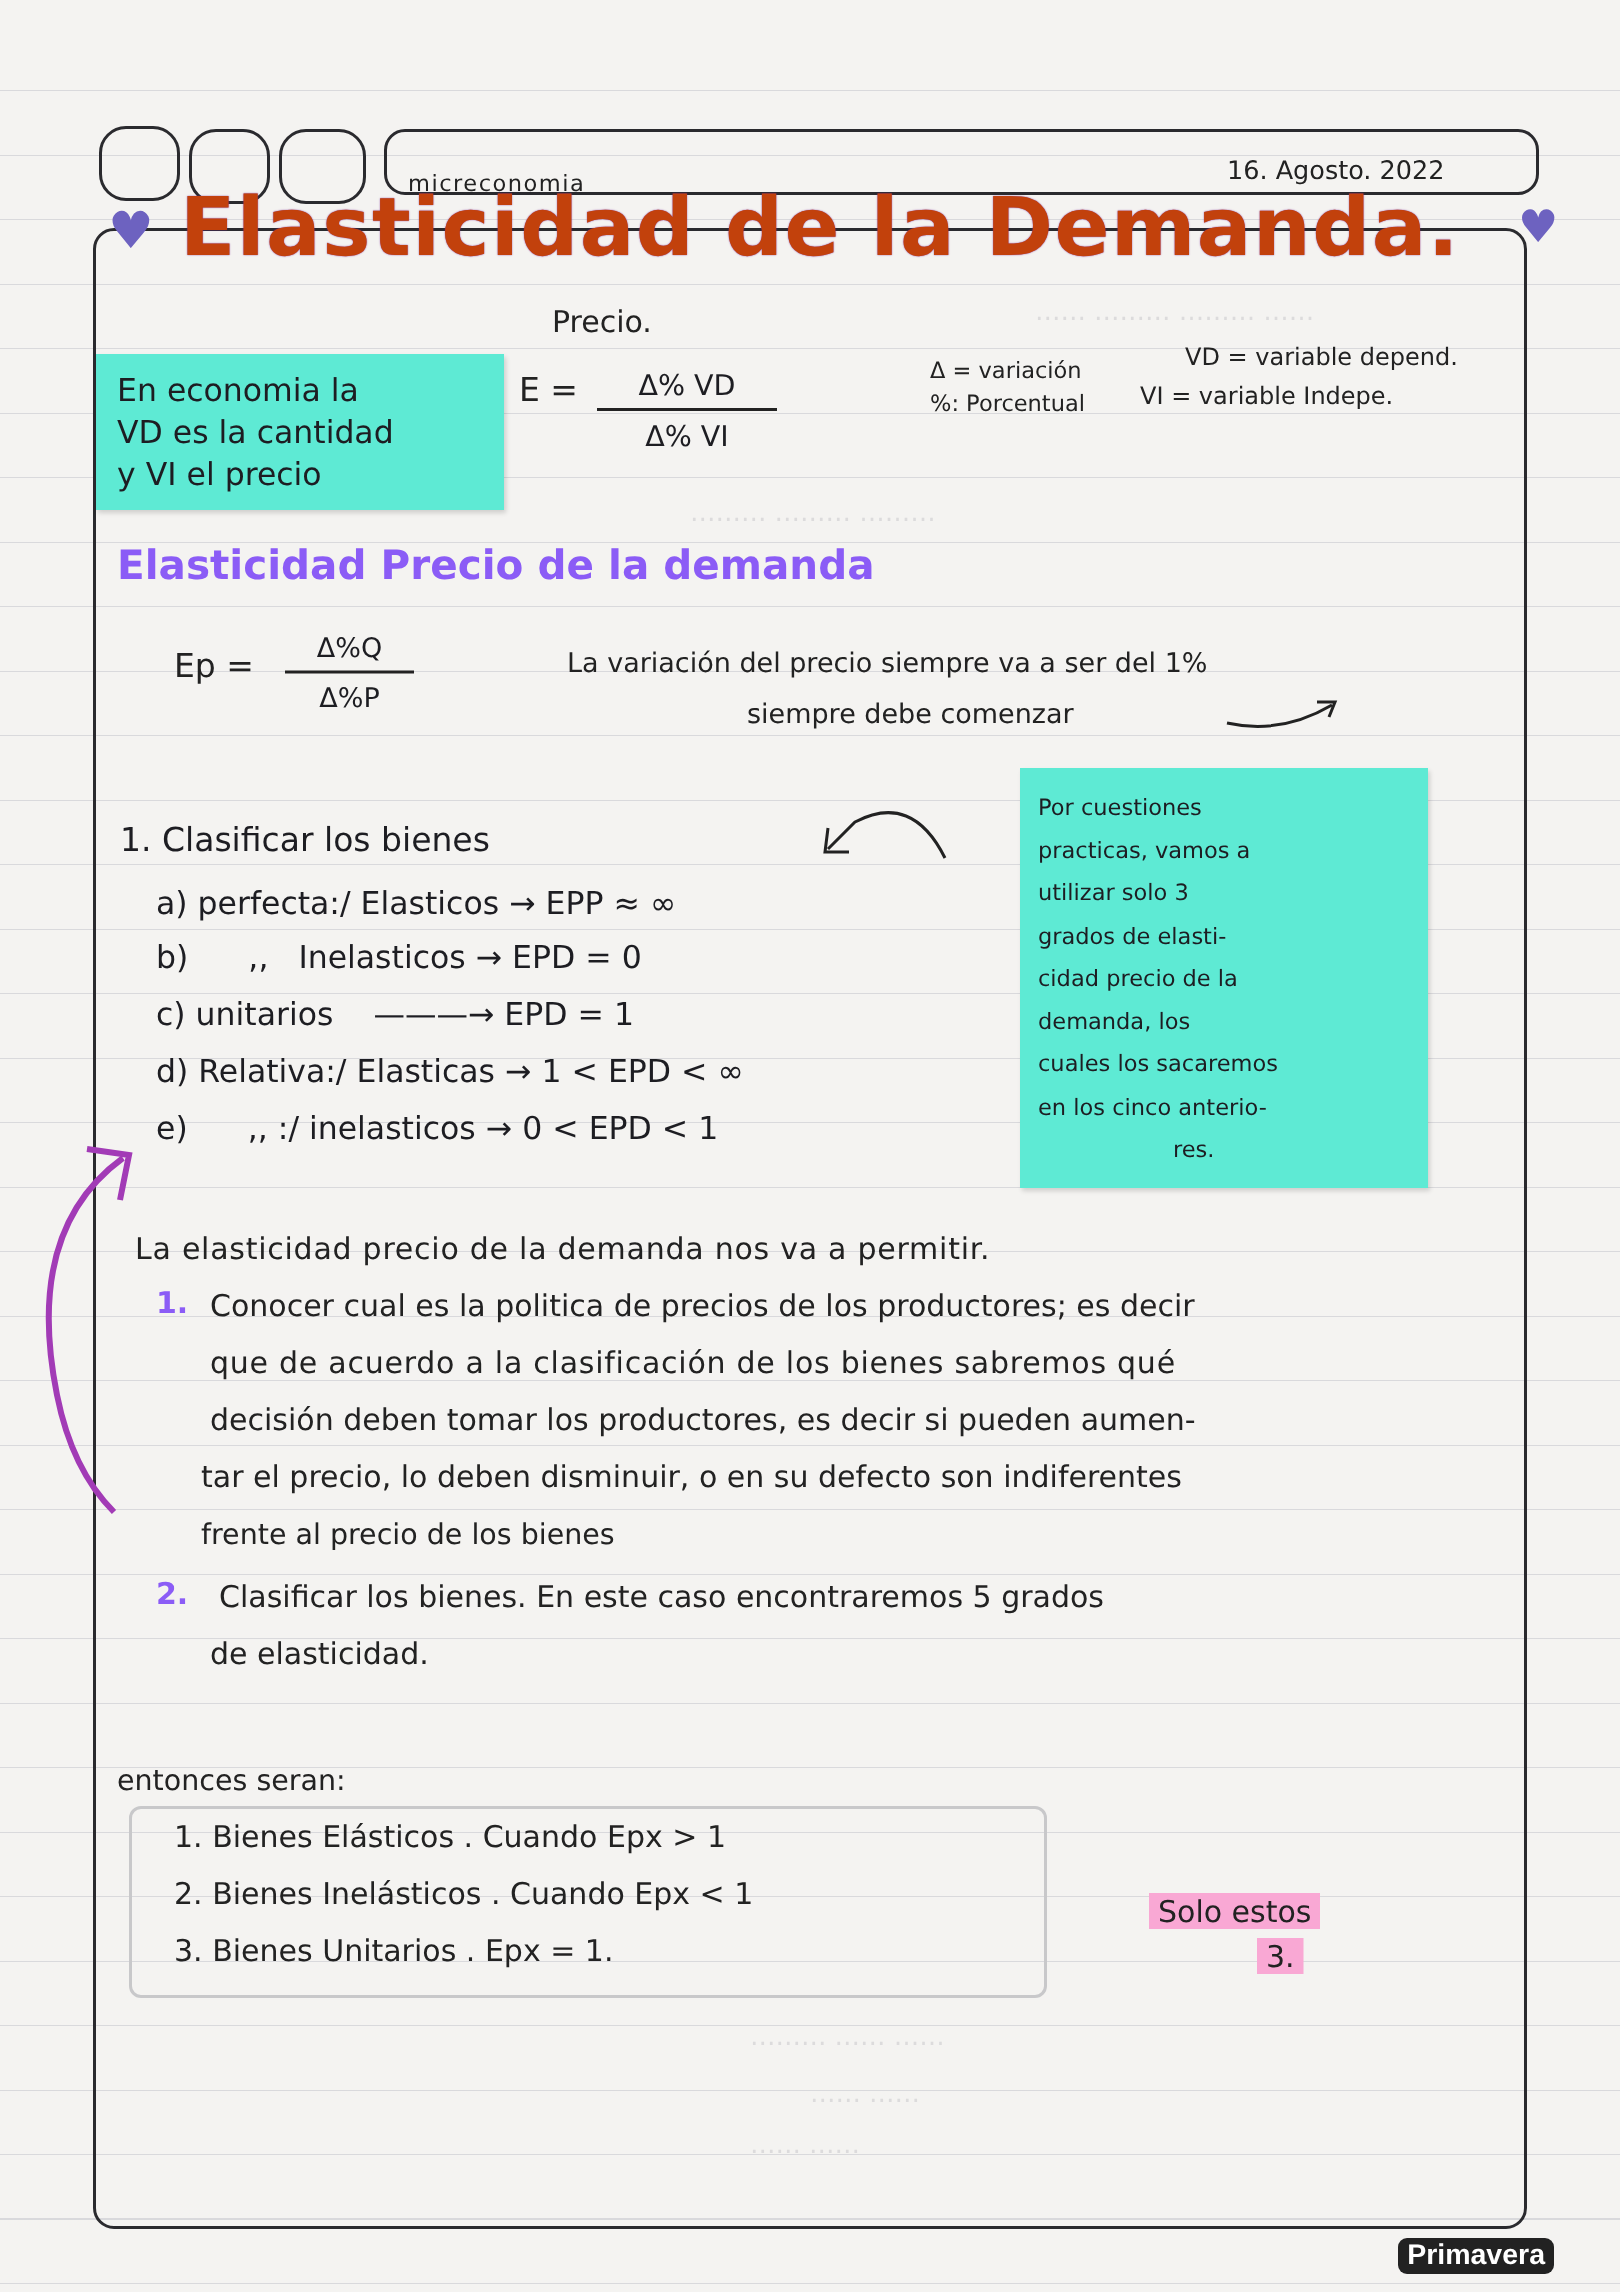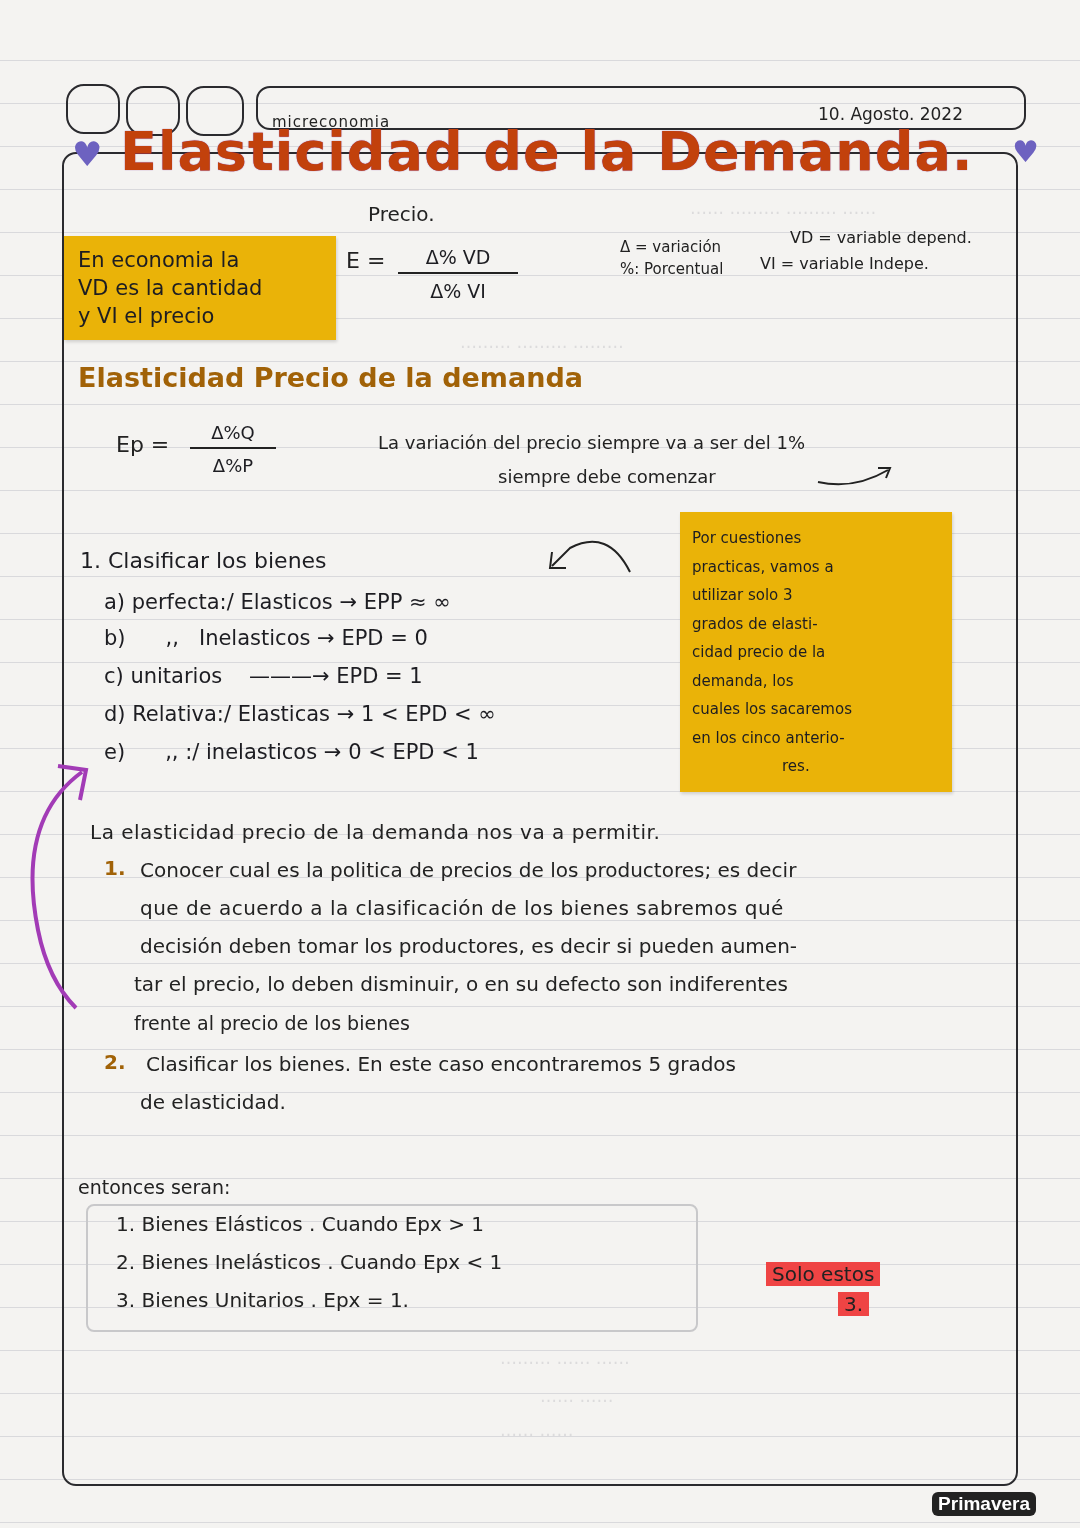--- a/index.html
+++ b/index.html
@@ -9,46 +9,46 @@
     background:
       repeating-linear-gradient(to bottom, transparent 0, transparent 42px, #d9d9dc 42px, #d9d9dc 43px);
     background-position:0 18px;}
   .ghost{position:absolute;color:#c9c9cc;font-size:17px;opacity:.55;}
   .hdr-box{position:absolute;border:2px solid #2a2a2e;border-radius:18px;}
   .frame{position:absolute;left:62px;top:152px;width:952px;height:1330px;border:2px solid #2a2a2e;border-radius:14px;}
   .txt{position:absolute;white-space:nowrap;font-family:"DejaVu Sans",sans-serif;color:#222;}
   .title{position:absolute;left:120px;top:120px;font-family:"DejaVu Sans",sans-serif;font-weight:bold;
          font-size:54px;color:#c2410c;letter-spacing:1px;text-shadow:0 0 1px #7b2590;}
   .heart{position:absolute;color:#6d62c0;font-size:34px;}
-  .sticky{position:absolute;background:#eab308;box-shadow:1px 2px 3px rgba(0,0,0,.15);}
+  .sticky{position:absolute;background:#5eead4;box-shadow:1px 2px 3px rgba(0,0,0,.15);}
   .sticky .line{display:block;white-space:nowrap;}
   .frac{position:absolute;text-align:center;}
   .frac .num{display:block;border-bottom:2px solid #222;padding:0 6px 4px;}
   .frac .den{display:block;padding-top:6px;}
-  .purple{color:#a16207;}
+  .purple{color:#8b5cf6;}
   .list-item{position:absolute;font-size:21px;white-space:nowrap;}
   .bracket{position:absolute;border:2px solid #c8c8ca;border-radius:8px;}
-  .hl{background:#ef4444;}
+  .hl{background:#f9a8d4;}
   .brand{position:absolute;right:44px;bottom:12px;font-weight:bold;font-size:19px;color:#fff;
          background:#222;border-radius:6px;padding:1px 6px;font-family:"Liberation Sans",sans-serif;}
 </style>
 </head>
 <body>
 
 <div class="paper"></div>
 
 <div class="ghost" style="left:690px;top:198px;">…… ……… ……… ……</div>
 <div class="ghost" style="left:460px;top:332px;">……… ……… ………</div>
 
 <div class="hdr-box" style="left:66px;top:84px;width:50px;height:46px;"></div>
 <div class="hdr-box" style="left:126px;top:86px;width:50px;height:46px;"></div>
 <div class="hdr-box" style="left:186px;top:86px;width:54px;height:46px;"></div>
 <div class="hdr-box" style="left:256px;top:86px;width:766px;height:40px;border-radius:14px;"></div>
 <div class="txt" style="left:272px;top:113px;font-size:15px;letter-spacing:1px;">micreconomia</div>
-<div class="txt" style="left:818px;top:104px;font-size:17px;">10. Agosto. 2022</div>
+<div class="txt" style="left:818px;top:104px;font-size:17px;">16. Agosto. 2022</div>
 
 <div class="frame"></div>
 
 <div class="heart" style="left:72px;top:134px;">♥</div>
 <div class="title">Elasticidad de la Demanda.</div>
 <div class="heart" style="left:1012px;top:134px;font-size:30px;">♥</div>
 
 <div class="txt" style="left:368px;top:202px;font-size:20px;">Precio.</div>
 <div class="sticky" style="left:64px;top:236px;width:272px;height:104px;padding:10px 14px;box-sizing:border-box;font-size:21px;line-height:28px;">
   <span class="line">En economia la</span>

